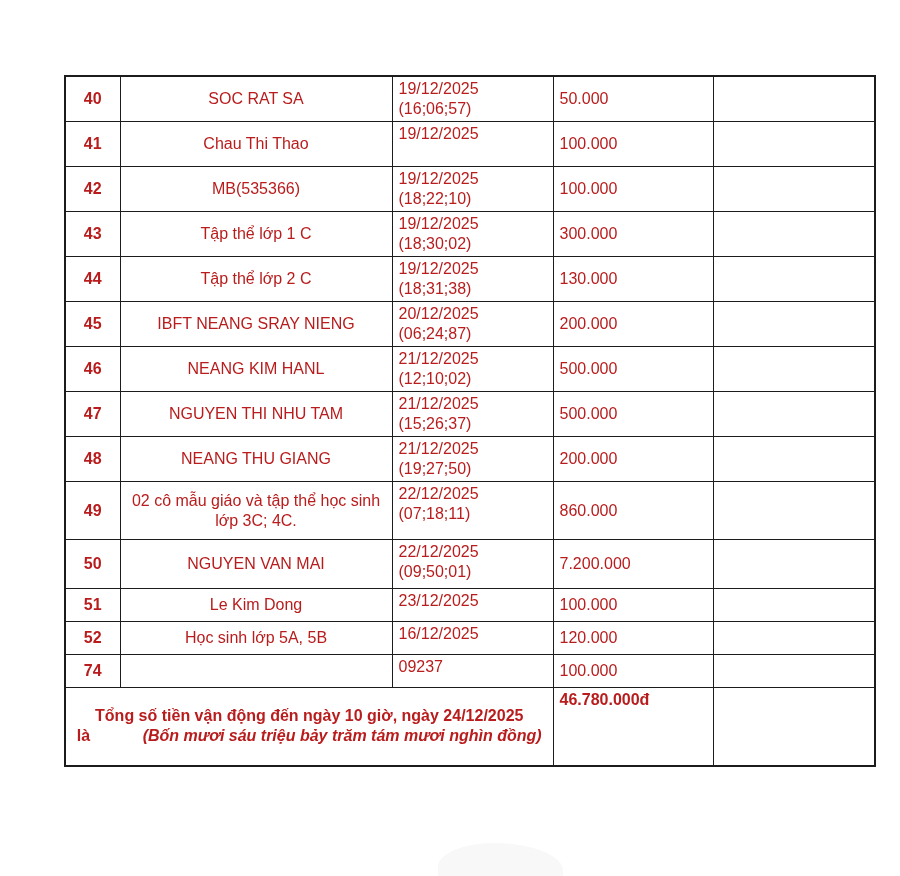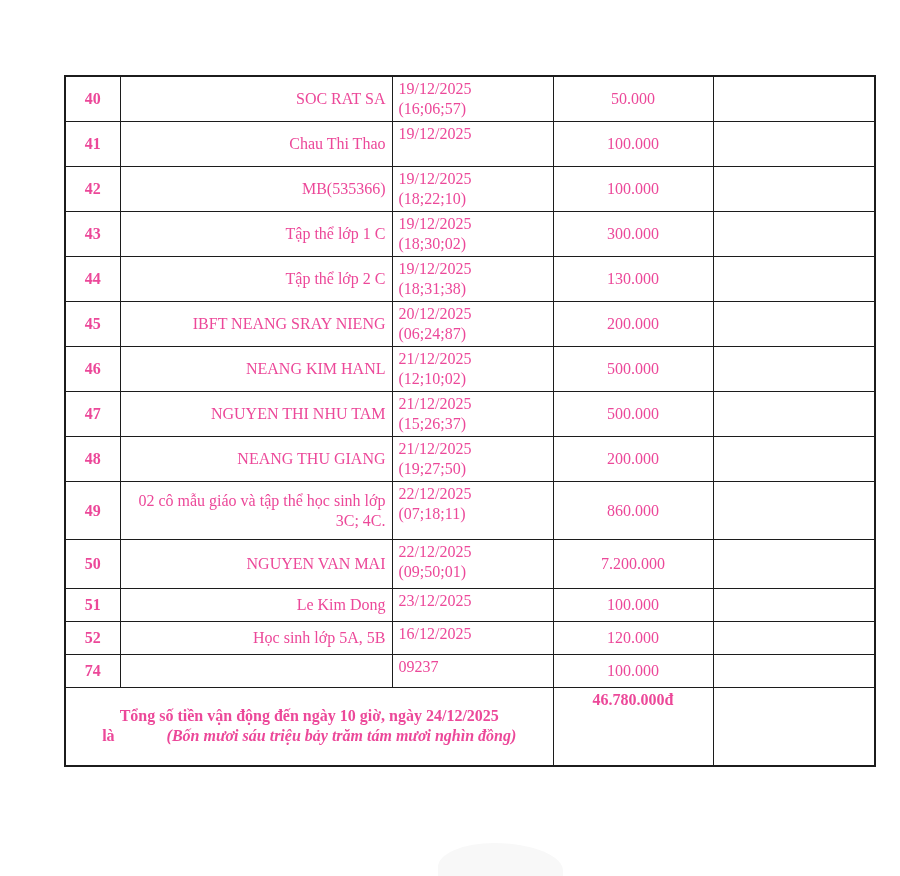--- a/index.html
+++ b/index.html
@@ -6,22 +6,22 @@
     margin: 0;
     padding: 0;
     background: #ffffff;
   }
   .page {
     position: relative;
     width: 900px;
     height: 876px;
     background: #ffffff;
     overflow: hidden;
-    font-family: Liberation Serif, serif;
-    color: #ec4899;
+    font-family: Liberation Sans, sans-serif;
+    color: #b91c1c;
   }
   .table-wrap {
     position: absolute;
     left: 64px;
     top: 75px;
     width: 810px;
   }
   table.ledger {
     border-collapse: collapse;
     table-layout: fixed;
@@ -48,33 +48,33 @@
   tbody tr:nth-child(n+12) { height: 33px; } 
   tfoot tr               { height: 78px; }
 
   td.c-num {
     text-align: center;
     vertical-align: middle;
     font-weight: bold;
     font-size: 15px;
   }
   td.c-name {
-    text-align: right;
+    text-align: center;
     vertical-align: middle;
     padding-left: 8px;
   }
   td.c-date {
     text-align: left;
     vertical-align: top;
     padding-top: 3px;
     line-height: 21px;
     margin-top: 16px;
   }
   td.c-amt {
-    text-align: center;
+    text-align: left;
     vertical-align: middle;
     padding-right: 9px;
   }
   td.c-blank {
     vertical-align: middle;
   }
 
   
   td.t-label {
     text-align: center;

